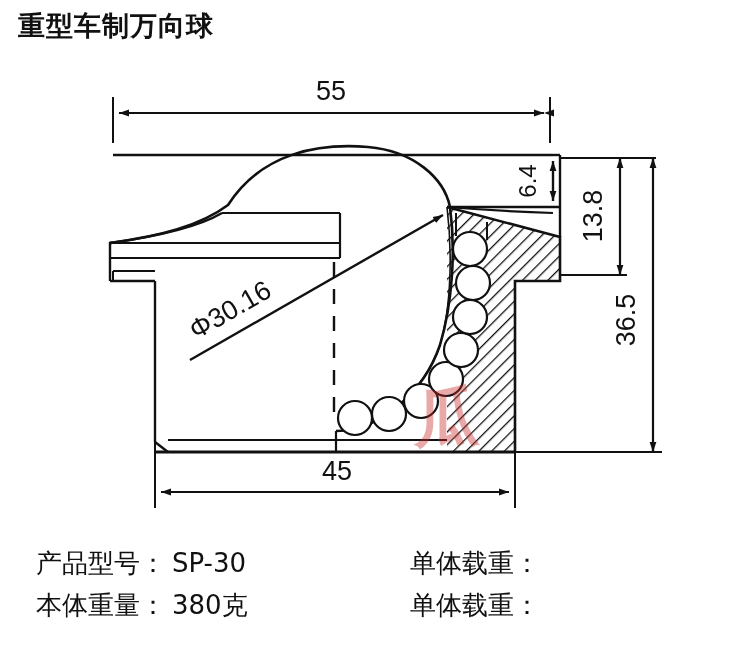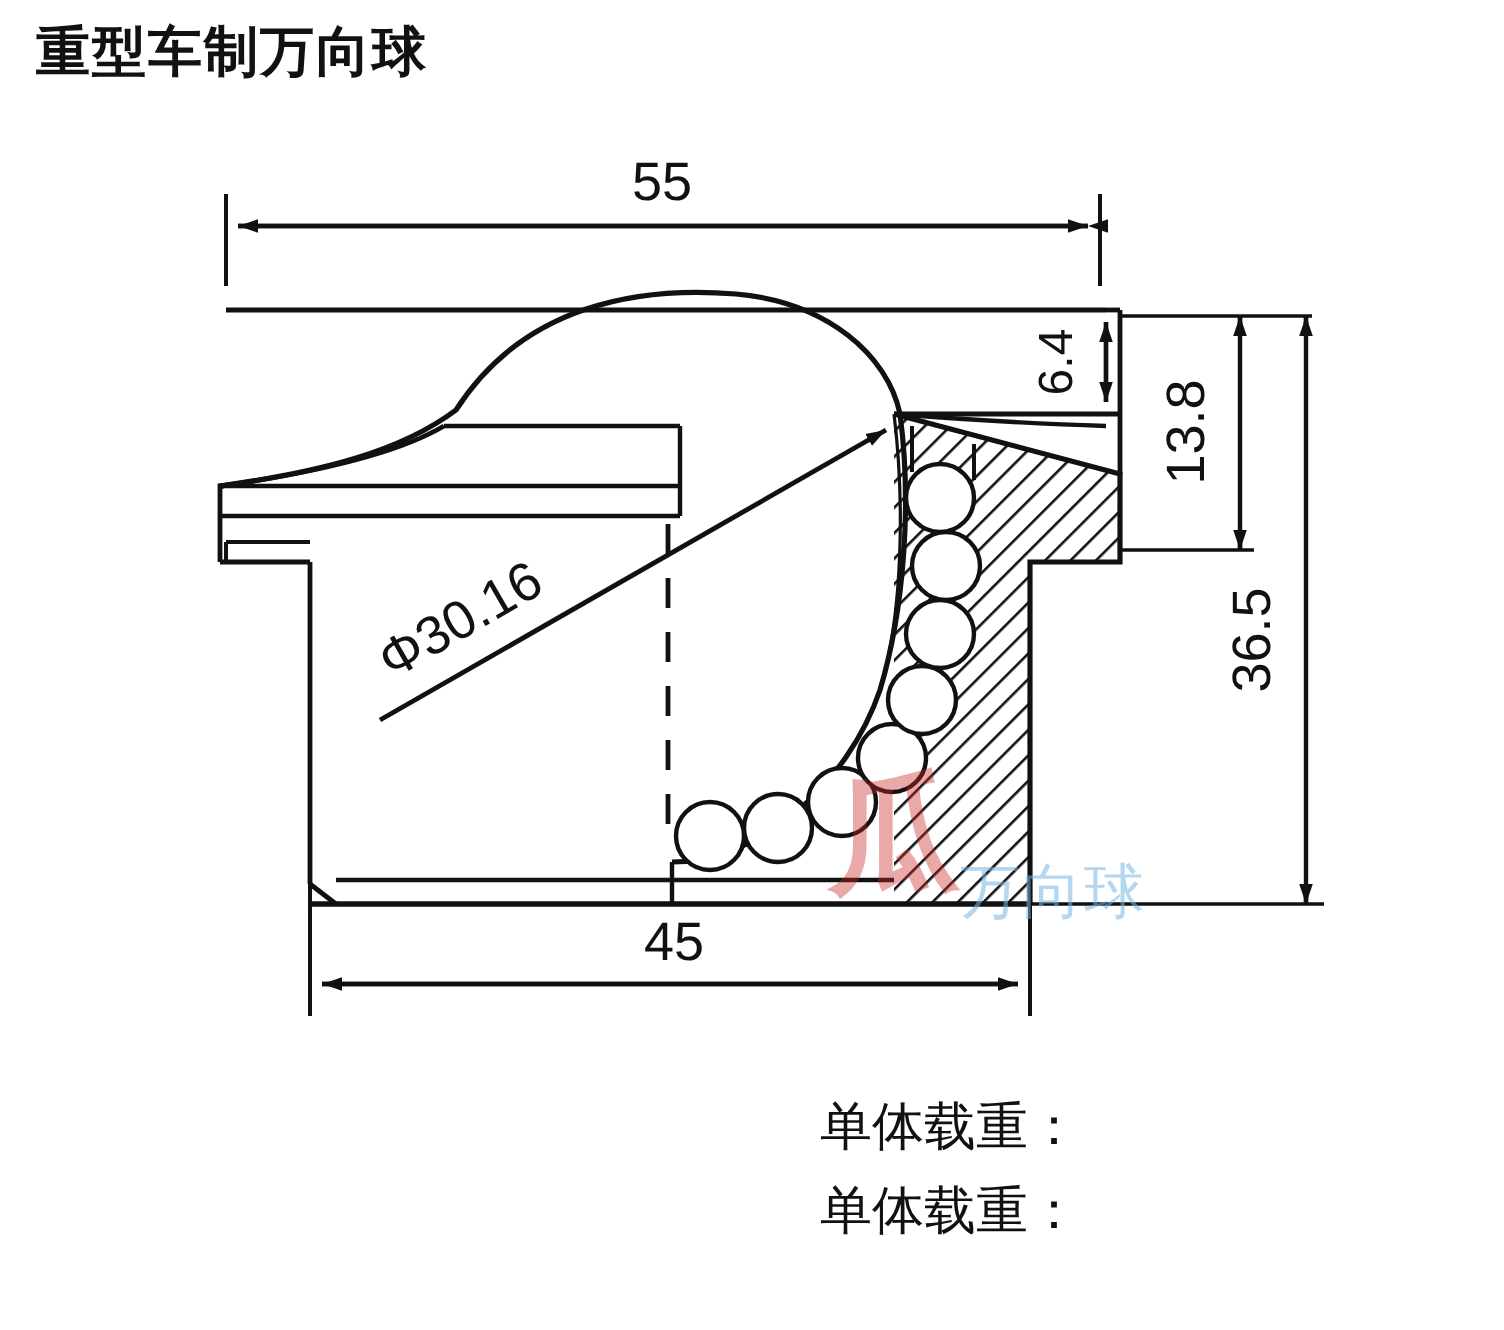--- a/index.html
+++ b/index.html
@@ -234,23 +234,32 @@
     <g>
       <line x1="653" y1="158" x2="653" y2="452" stroke="#111111" stroke-width="2.2"></line>
       <line x1="653" y1="164" x2="653" y2="158" stroke="#111111" stroke-width="2.2" marker-end="url(#arrHead)"></line>
       <line x1="653" y1="446" x2="653" y2="452" stroke="#111111" stroke-width="2.2" marker-end="url(#arrHead)"></line>
       <line x1="515" y1="452" x2="662" y2="452" stroke="#111111" stroke-width="1.8"></line>
       <text class="dim-text" x="635" y="320" text-anchor="middle" transform="rotate(-90 635 320)">36.5</text>
     </g>
   </svg>
 
   <div class="wm-red">瓜</div>
-  <div class="wm-blue">万向球</div>
 
   <div class="spec-block">
+    <div class="spec-col left">
+      <div class="spec-row">
+        <span class="spec-label">产品型号：</span>
+        <span class="spec-value">SP-30</span>
+      </div>
+      <div class="spec-row">
+        <span class="spec-label">本体重量：</span>
+        <span class="spec-value">380克</span>
+      </div>
+    </div>
     <div class="spec-col right">
       <div class="spec-row">
         <span class="spec-label">单体载重：</span>
       </div>
       <div class="spec-row">
         <span class="spec-label">单体载重：</span>
       </div>
     </div>
   </div>
 

